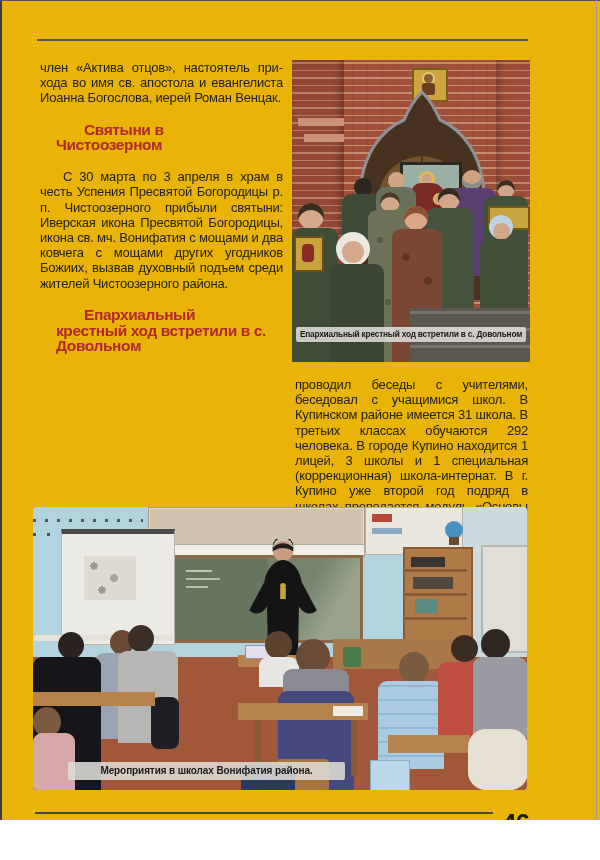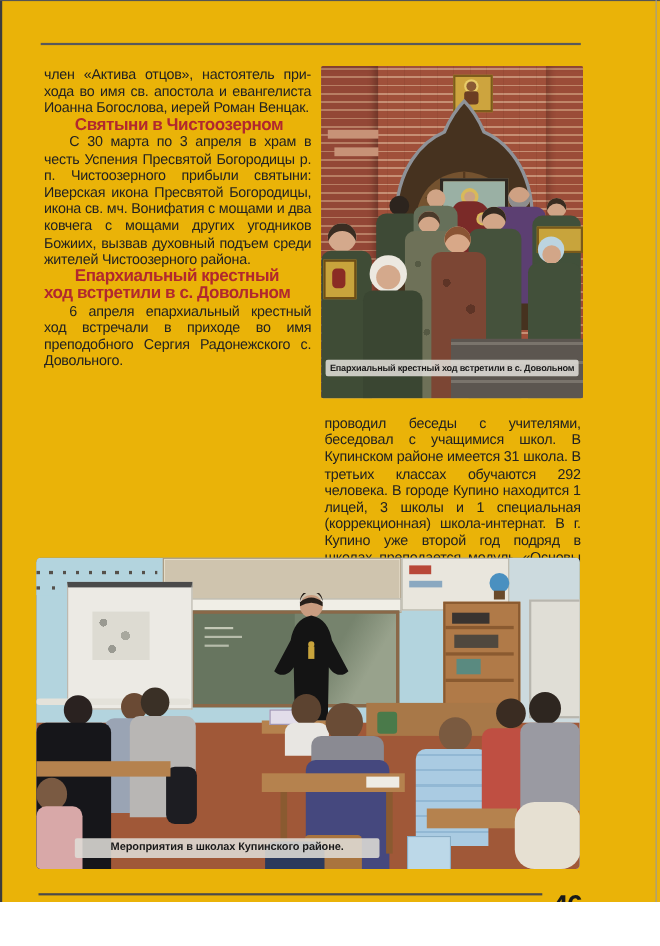--- a/index.html
+++ b/index.html
@@ -10,21 +10,21 @@
   .edge-left{left:0;top:0;width:2px;height:852px;background:#3d3d3d;}
   .edge-top{left:0;top:0;width:600px;height:1px;background:#555;}
   .edge-right{left:596px;top:0;width:1px;height:852px;background:#9a9a9a;}
   .edge-bottom{left:0;top:852px;width:600px;height:8px;background:#2f2f2f;}
   .toprule{left:37px;top:39px;width:491px;height:2px;background:#58595b;}
   
   .col{position:absolute;text-align:justify;font-size:13px;line-height:15.2px;
        letter-spacing:-0.2px;color:#222;}
   .col p{margin:0;hyphens:manual;}
   .col p.ind{text-indent:23px;}
-  h2.red{margin:0;color:#b1282f;font-size:15.5px;line-height:15.8px;font-weight:bold;
+  h2.red{margin:16px;color:#b1282f;font-size:15.5px;line-height:15.8px;font-weight:bold;
          letter-spacing:-0.4px;text-indent:28px;text-align:left;}
   .mt12{margin-top:12px;} .mt9{margin-top:9px;} .mt14{margin-top:14px;}
   .mt15{margin-top:15px;} .mt18{margin-top:18px;} .mt11{margin-top:11px;}
   
   .photo{position:absolute;overflow:hidden;background:#888;}
   .photo-top{left:292px;top:60px;width:238px;height:302px;border-radius:2px;}
   .photo-bottom{left:33px;top:507px;width:494px;height:283px;border-radius:4px;}
   .caption{position:absolute;background:rgba(222,220,214,0.88);color:#1a1a1a;
            font-weight:bold;text-align:center;border-radius:2px;overflow:hidden;
            white-space:nowrap;}
@@ -50,21 +50,20 @@
   <div class="a edge-left"></div>
   <div class="a edge-top"></div>
   <div class="a edge-right"></div>
   <div class="a toprule"></div>
 
   <div class="col" style="left:40px;top:60px;width:243px;">
     <p>член «Актива отцов», настоятель при­хода во имя св. апостола и евангелиста Иоанна Богослова, иерей Роман Венцак.</p>
     <h2 class="red mt12">Святыни в Чистоозерном</h2>
     <p class="ind mt9">С 30 марта по 3 апреля в храм в честь Успения Пресвятой Богородицы р. п. Чистоозерного прибыли святыни: Иверская икона Пресвятой Богороди­цы, икона св. мч. Вонифатия с мощами и два ковчега с мощами других угодни­ков Божиих, вызвав духовный подъем среди жителей Чистоозерного района.</p>
     <h2 class="red mt15">Епархиальный крестный ход встре­тили в с. Довольном</h2>
-    <p class="ind mt14">6 апреля епархиальный крестный ход встречали в приходе во имя преподобного Сергия Радонежского с. Довольного.</p>
   </div>
 
   <div class="col" style="left:295px;top:377px;width:233px;">
     <p>проводил беседы с учителями, беседовал с учащимися школ. В Купинском районе име­ется 31 школа. В третьих классах обучаются 292 человека. В городе Купино находится 1 лицей, 3 школы и 1 специальная (коррек­ционная) школа-интернат. В г. Купино уже второй год подряд в школах преподается модуль «Основы Православной культуры».</p>
   </div>
 
   <div class="photo photo-top">
     <div class="a" style="inset:0;background:
         repeating-linear-gradient(90deg,rgba(60,20,10,0.08) 0 1px,transparent 1px 15px),
         repeating-linear-gradient(0deg,#a0503a 0 6px,#c68f74 6px 7.5px);"></div>
@@ -219,21 +218,21 @@
     <div class="a" style="left:222px;top:213px;width:6px;height:56px;background:#8a5a30;"></div>
     <div class="a" style="left:318px;top:213px;width:6px;height:56px;background:#8a5a30;"></div>
     <div class="a" style="left:355px;top:228px;width:82px;height:18px;background:#b5824e;"></div>
     <div class="a" style="left:244px;top:252px;width:52px;height:31px;background:#a9743e;border-radius:4px 4px 0 0;"></div>
 
     <div class="a bodyfig" style="left:435px;top:222px;width:60px;height:61px;background:#e6e0d2;border-radius:18px;"></div>
     <div class="a" style="left:337px;top:253px;width:38px;height:30px;background:#bcd8e8;border:1px solid #8aaec6;"></div>
     <div class="a head" style="left:0;top:200px;width:28px;height:30px;background:#7a5a42;"></div>
     <div class="a bodyfig" style="left:0;top:226px;width:42px;height:57px;background:#d8a8a8;"></div>
     <div class="a bodyfig" style="left:208px;top:258px;width:54px;height:25px;background:#2c3a5c;"></div>
-    <div class="caption cap-bottom">Мероприятия в школах Купинского районе.</div>
+    <div class="caption cap-bottom">Мероприятия в школах Вонифатия района.</div>
   </div>
 
   <div class="a footrule"></div>
   <div class="foot-text">
     <span>(18) май • 2016</span><b>Наша Епархия</b>
   </div>
   <div class="pagenum">46</div>
   <div class="a edge-bottom"></div>
 
 </div>

